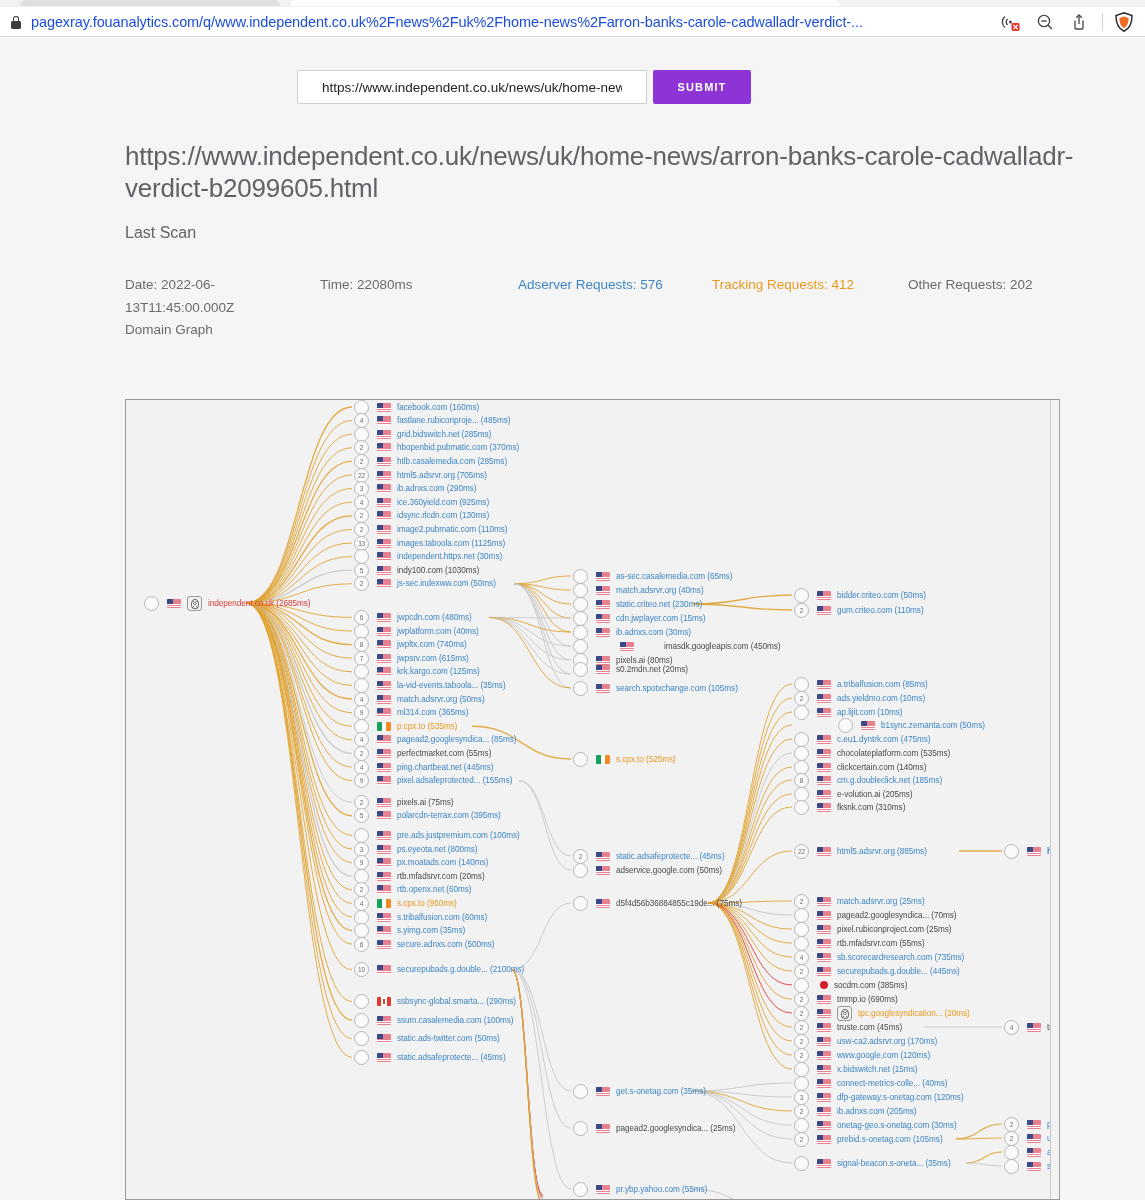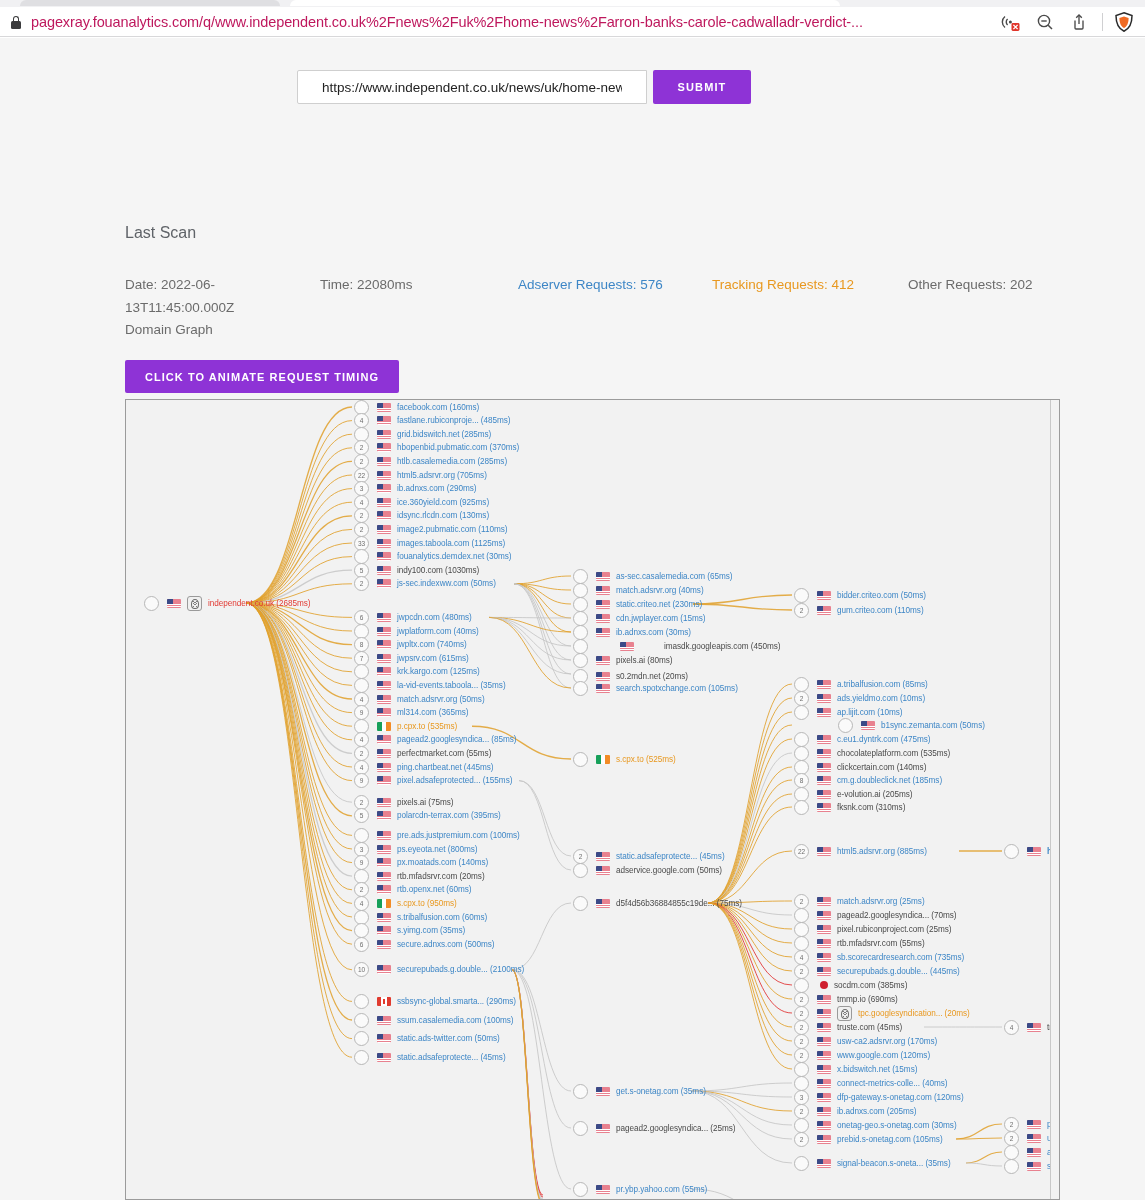--- a/index.html
+++ b/index.html
@@ -37,21 +37,21 @@
     position: absolute; left: 1px; bottom: 0; width: 10px; height: 8px;
     background: #3b3b3d; border-radius: 1.5px;
   }
   #urlbar .lock .shackle {
     position: absolute; left: 3px; top: 1px; width: 6px; height: 6px;
     border: 1.6px solid #3b3b3d; border-bottom: none;
     border-radius: 3px 3px 0 0;
   }
   #url-text {
     margin-left: 9px;
-    font-size: 14.5px; color: #be185d; white-space: nowrap;
+    font-size: 14.5px; color: #1d4ed8; white-space: nowrap;
     overflow: hidden; letter-spacing: -0.1px;
     flex: 1 1 auto;
   }
   #urlbar-actions { display: flex; align-items: center; gap: 0; flex: 0 0 auto; }
   .tbicon { width: 34px; height: 26px; position: relative; cursor: pointer; }
   .tbicon svg { position: absolute; left: 50%; top: 50%; transform: translate(-50%,-50%); }
   .tb-divider { width: 1px; height: 18px; background: #d0d0d2; margin: 0 6px; }
   #brave-shield { width: 30px; height: 26px; position: relative; margin-right: 6px; }
 
   
@@ -254,32 +254,32 @@
   </div>
 </div>
 
 <div id="page">
 
   <div id="form-row">
     <input id="scan-url-input" type="text" value="https://www.independent.co.uk/news/uk/home-news" style="">
     <button id="submit-button">SUBMIT</button>
   </div>
 
+  <div id="scan-title">https://www.independent.co.uk/news/uk/home-news/arron-banks-carole-cadwalladr-verdict-b2099605.html</div>
   <div id="last-scan-heading">Last Scan</div>
 
   <div id="stats-row">
     <div class="cell" id="stat-date">Date: 2022-06-13T11:45:00.000Z</div>
     <div class="cell" id="stat-time">Time: 22080ms</div>
     <div class="cell" id="stat-ad">Adserver Requests: 576</div>
     <div class="cell" id="stat-track">Tracking Requests: 412</div>
     <div class="cell" id="stat-other">Other Requests: 202</div>
   </div>
 
   <div id="domain-graph-label">Domain Graph</div>
-  <button id="animate-button">CLICK TO ANIMATE REQUEST TIMING</button>
 
   <div id="graph-panel">
     <svg id="graph-svg" width="935" height="801">
         <path d="M120,203 C173,203 173,7 226,7" stroke="#e0a02a" stroke-width="1.3" fill="none" opacity="0.85"></path>
         <path d="M120,203 C173,203 173,20.6 226,20.6" stroke="#e0a02a" stroke-width="1" fill="none" opacity="0.85"></path>
         <path d="M120,203 C173,203 173,34.2 226,34.2" stroke="#e0a02a" stroke-width="1" fill="none" opacity="0.85"></path>
         <path d="M120,203 C173,203 173,47.8 226,47.8" stroke="#e0a02a" stroke-width="1" fill="none" opacity="0.85"></path>
         <path d="M120,203 C173,203 173,61.4 226,61.4" stroke="#e0a02a" stroke-width="1.3" fill="none" opacity="0.85"></path>
         <path d="M120,203 C173,203 173,75 226,75" stroke="#e0a02a" stroke-width="1" fill="none" opacity="0.85"></path>
         <path d="M120,203 C173,203 173,88.6 226,88.6" stroke="#e0a02a" stroke-width="1" fill="none" opacity="0.85"></path>
@@ -448,21 +448,21 @@
           <div class="node-label ">image2.pubmatic.com (110ms)</div>
         </div>
         <div class="node-group" style="left: 228px; top: 136px;">
           <div class="node-circle">33</div>
           <div class="flag flag-us"></div>
           <div class="node-label ">images.taboola.com (1125ms)</div>
         </div>
         <div class="node-group" style="left: 228px; top: 149.6px;">
           <div class="node-circle"></div>
           <div class="flag flag-us"></div>
-          <div class="node-label ">fouanalytics.demdex.net (30ms)</div>
+          <div class="node-label ">independent.https.net (30ms)</div>
         </div>
         <div class="node-group" style="left: 228px; top: 163.2px;">
           <div class="node-circle">5</div>
           <div class="flag flag-us"></div>
           <div class="node-label other">indy100.com (1030ms)</div>
         </div>
         <div class="node-group" style="left: 228px; top: 176.8px;">
           <div class="node-circle">2</div>
           <div class="flag flag-us"></div>
           <div class="node-label ">js-sec.indexww.com (50ms)</div>
@@ -640,21 +640,21 @@
         <div class="node-group" style="left: 447px; top: 239px; gap: 24px;">
           <div class="node-circle"></div>
           <div class="flag flag-us"></div>
           <div class="node-label other">imasdk.googleapis.com (450ms)</div>
         </div>
         <div class="node-group" style="left: 447px; top: 253px;">
           <div class="node-circle"></div>
           <div class="flag flag-us"></div>
           <div class="node-label other">pixels.ai (80ms)</div>
         </div>
-        <div class="node-group" style="left: 447px; top: 269px;">
+        <div class="node-group" style="left: 447px; top: 262px;">
           <div class="node-circle"></div>
           <div class="flag flag-us"></div>
           <div class="node-label other">s0.2mdn.net (20ms)</div>
         </div>
         <div class="node-group" style="left: 447px; top: 281px;">
           <div class="node-circle"></div>
           <div class="flag flag-us"></div>
           <div class="node-label ">search.spotxchange.com (105ms)</div>
         </div>
         <div class="node-group" style="left: 447px; top: 352px;">

